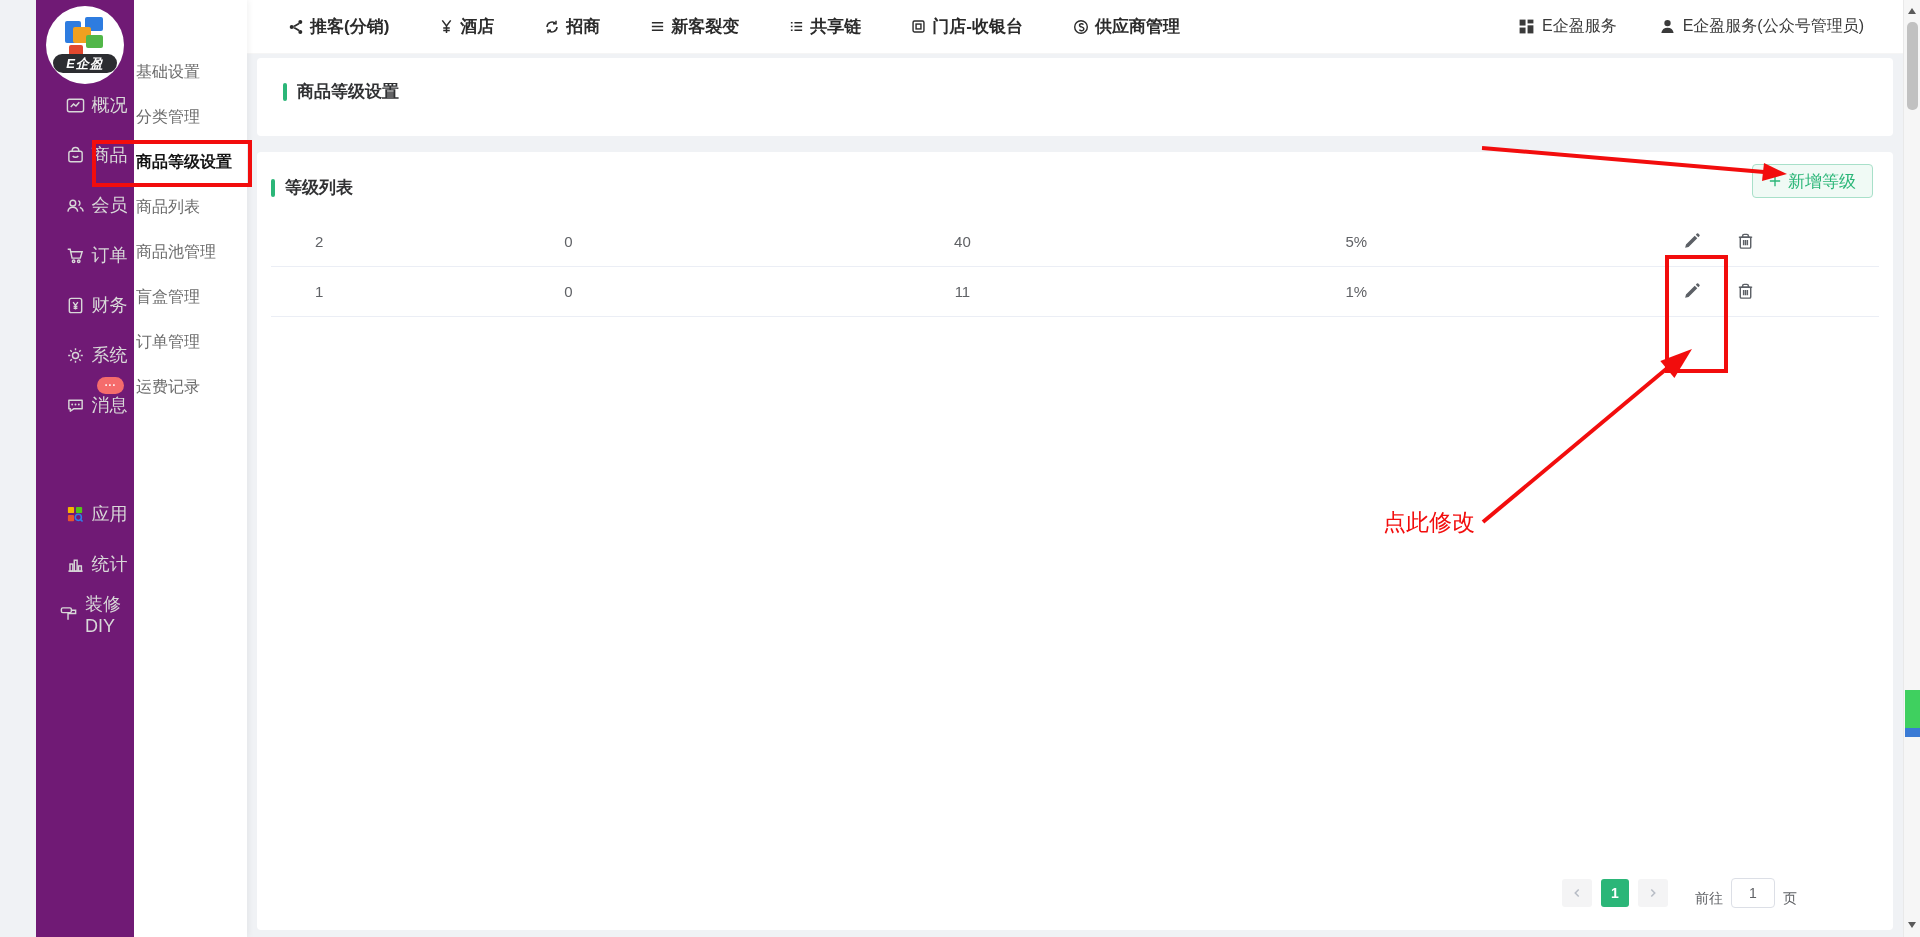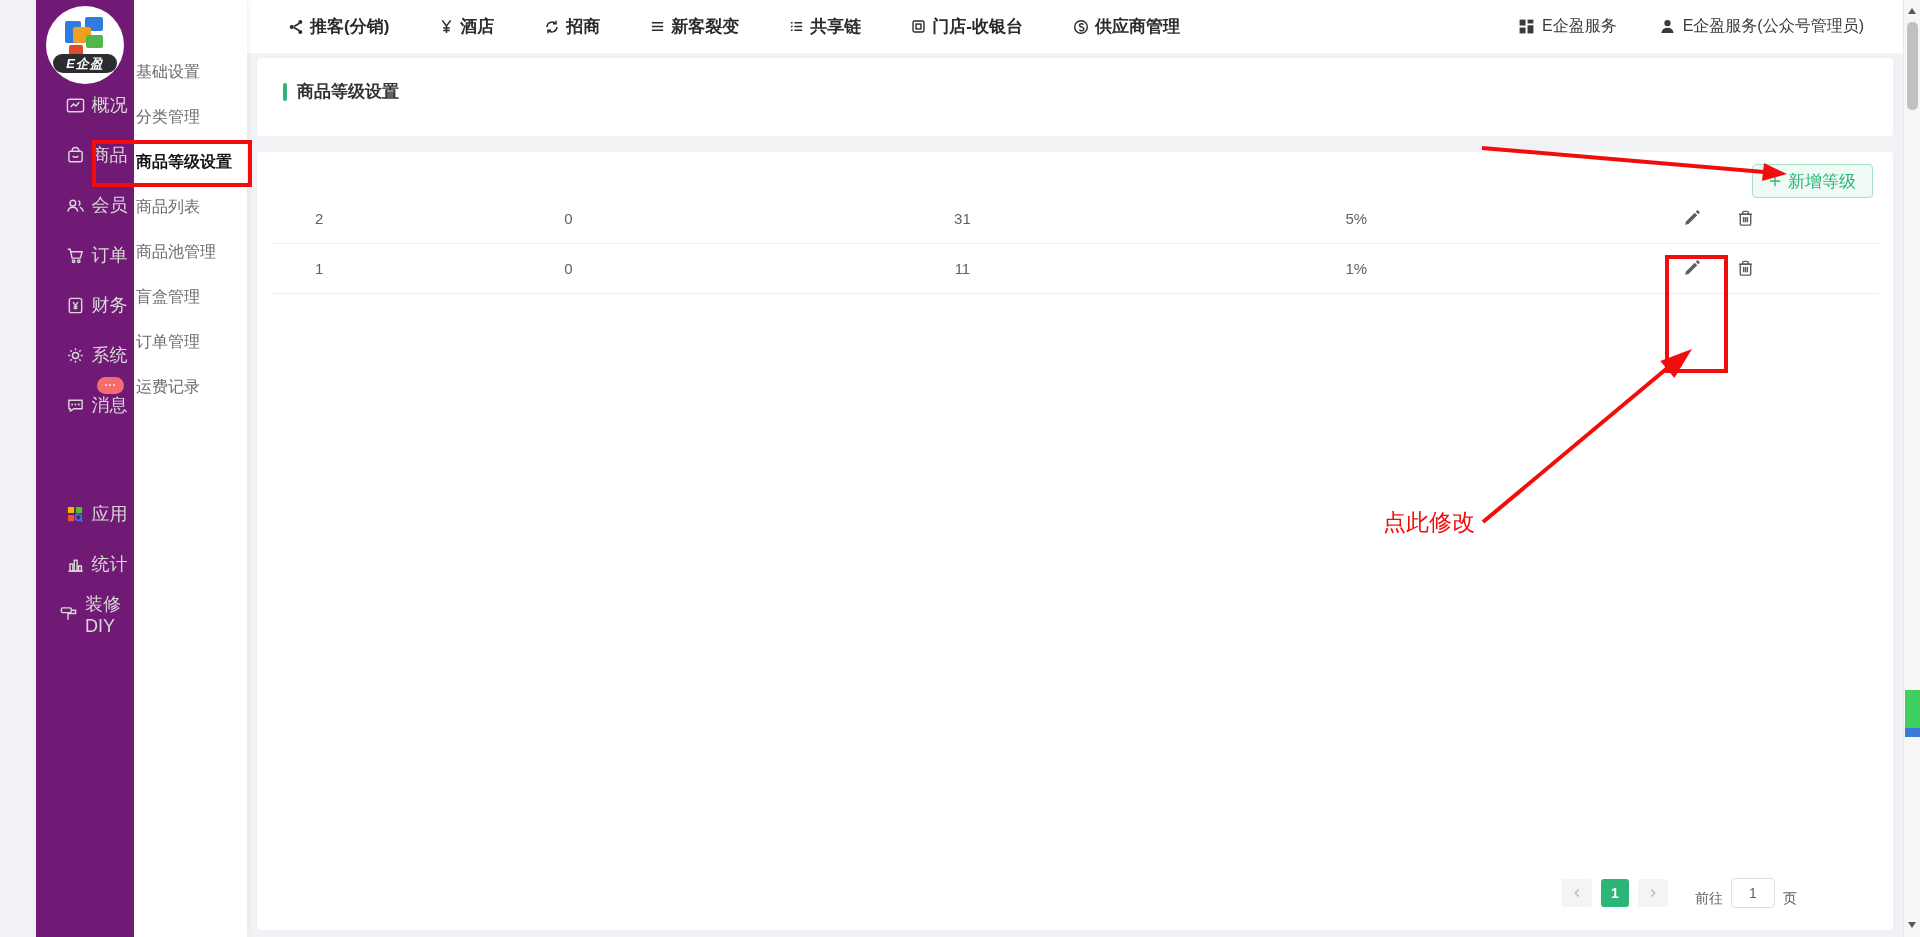--- a/index.html
+++ b/index.html
@@ -302,32 +302,36 @@
 
   <div class="main">
     <div class="card card1">
       <div class="sec-title">
         <span class="sec-bar"></span>
         <span class="sec-text">商品等级设置</span>
       </div>
     </div>
 
     <div class="card card2">
+      <div class="sec-title">
+        <span class="sec-bar"></span>
+        <span class="sec-text">等级列表</span>
+      </div>
       <button class="add-btn">
         <svg width="12" height="12" viewBox="0 0 14 14" fill="none" stroke="currentColor" stroke-width="1.6">
             <path d="M7 1v12M1 7h12"></path>
           </svg>
         <span>新增等级</span>
       </button>
 
       <div class="table">
         <div class="trow">
           <div class="cell c1">2</div>
           <div class="cell c2">0</div>
-          <div class="cell c3">31</div>
+          <div class="cell c3">40</div>
           <div class="cell c4">5%</div>
           <div class="cell c5 ops">
             <span class="op-btn">
               <svg width="19" height="19" viewBox="0 0 20 20">
                   <path fill="currentColor" d="M13.4 3.9l2.7 2.7L6.9 15.8l-3.6.9.9-3.6zM14.5 2.8l1.2-1.2a1 1 0 0 1 1.4 0l1.3 1.3a1 1 0 0 1 0 1.4l-1.2 1.2z"></path>
                 </svg>
             </span>
             <span class="op-btn">
               <svg width="19" height="19" viewBox="0 0 20 20" fill="none" stroke="currentColor" stroke-width="1.5">
                   <path d="M3 5.5h14"></path>

